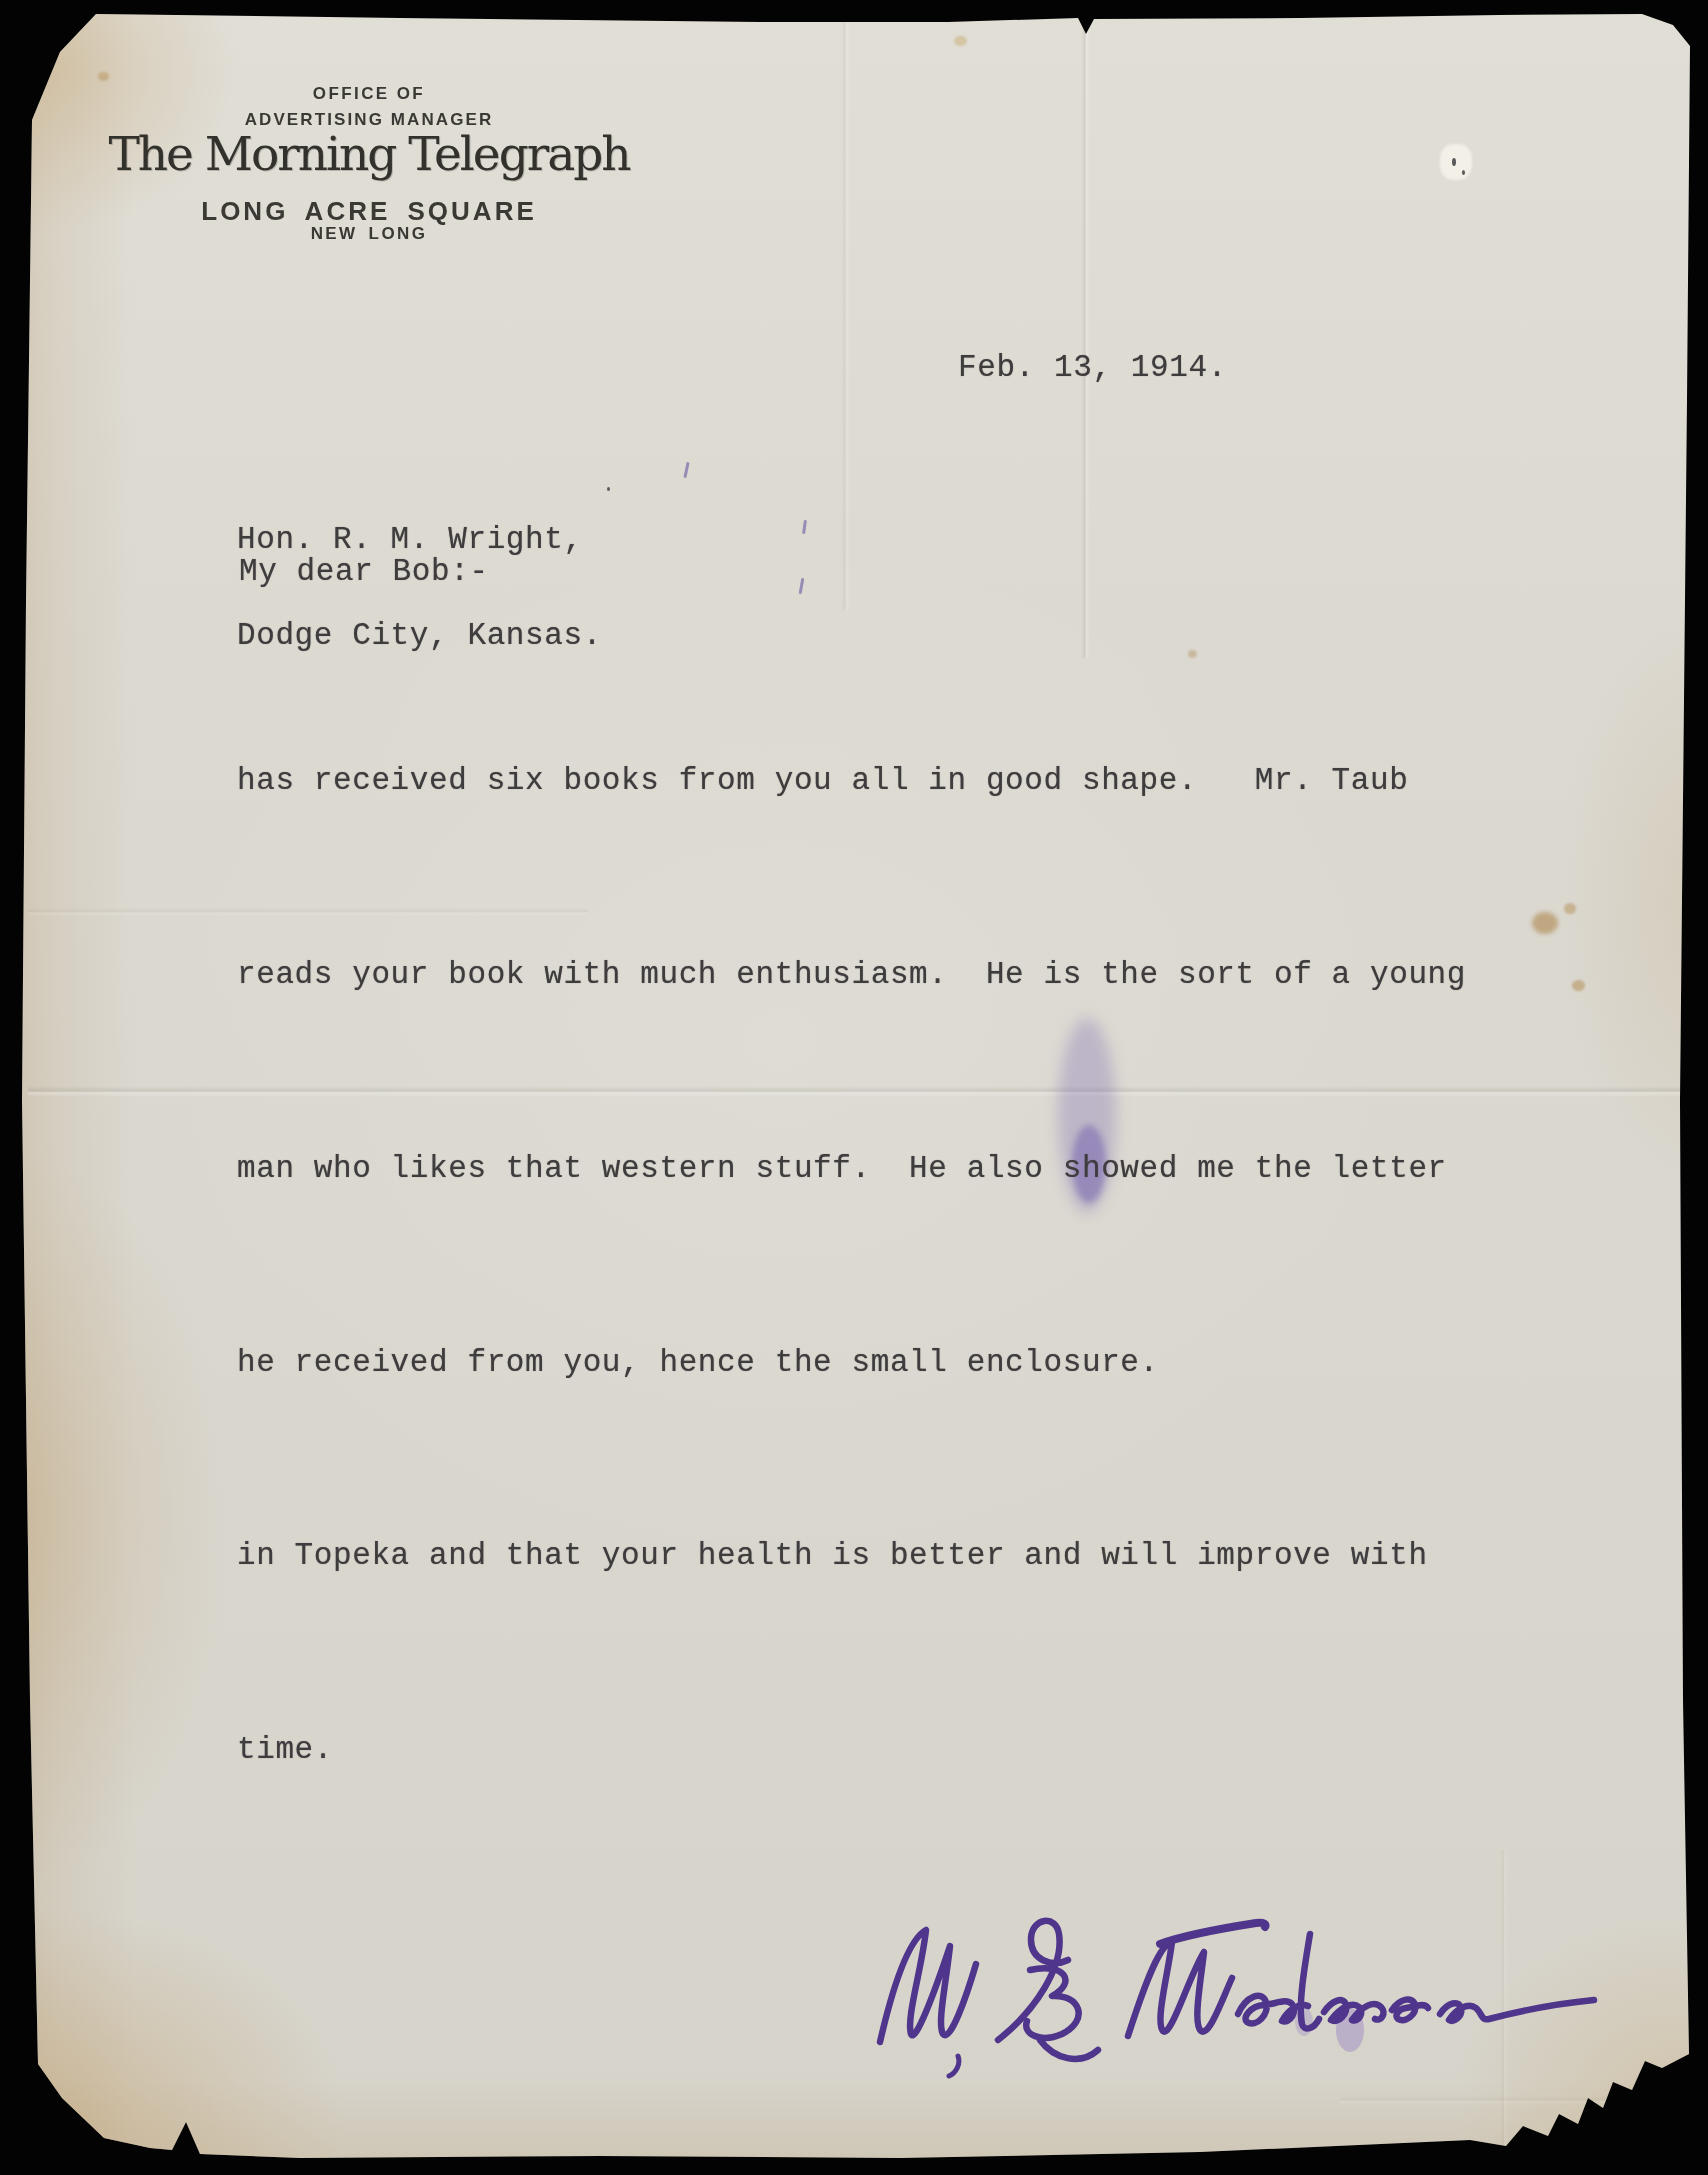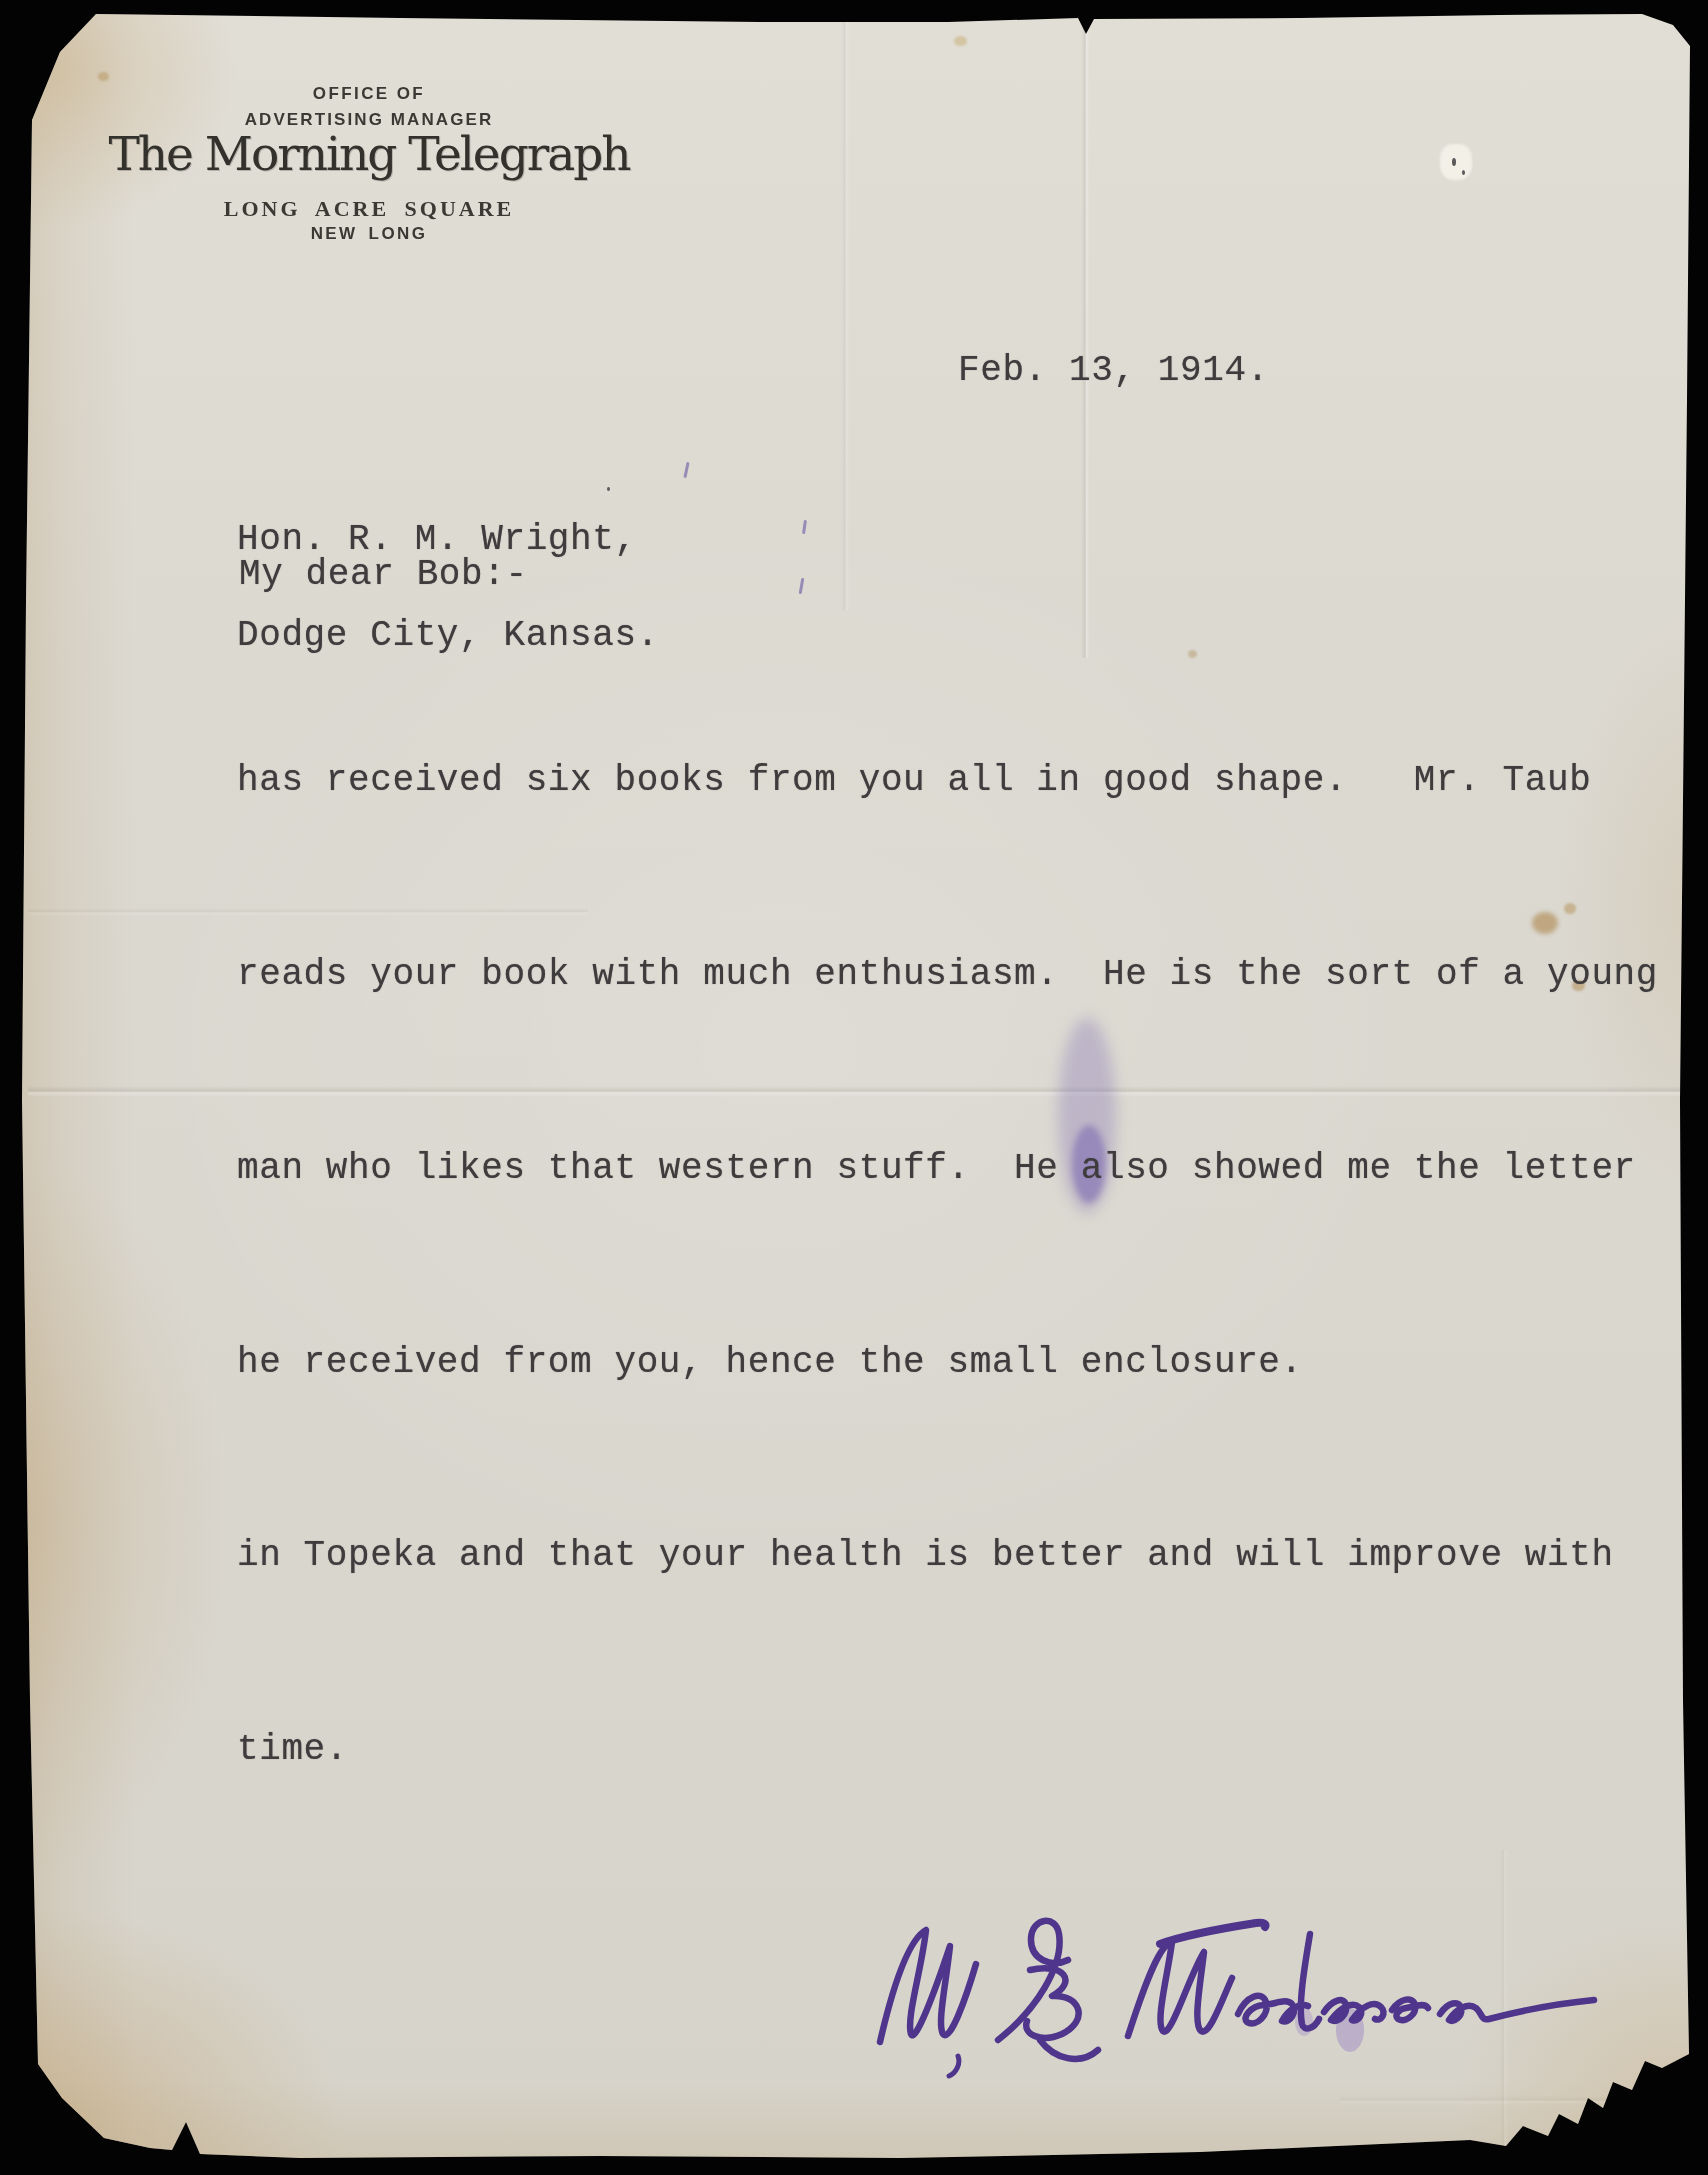--- a/index.html
+++ b/index.html
@@ -41,24 +41,24 @@
   .scuff{left:1440px;top:144px;width:32px;height:36px;background:rgba(242,240,232,.95);filter:blur(1px);border-radius:40%;}
   .speck{position:absolute;background:#5a5a5c;border-radius:50%;}
   .tick{position:absolute;width:3px;border-radius:2px;background:#5b4d9e;opacity:.55;}
   
   .letterhead{position:absolute;left:64px;top:0;width:610px;text-align:center;color:#3a3934;}
   .lh-row{position:absolute;left:0;width:610px;}
   .lh-office{top:84px;font-size:17px;font-weight:bold;letter-spacing:2.4px;}
   .lh-manager{top:110px;font-size:17px;font-weight:bold;letter-spacing:2.1px;}
   .lh-masthead{top:126px;font-family:"DejaVu Serif",serif;font-weight:normal;font-size:47px;
                letter-spacing:-2px;color:#32312c;text-shadow:1px 1px 0 rgba(50,49,44,.25);}
-  .lh-square{top:196px;font-size:22px;font-weight:bold;letter-spacing:3px;word-spacing:7px;font-family:Liberation Serif, serif;}
+  .lh-square{top:196px;font-size:26px;font-weight:bold;letter-spacing:3px;word-spacing:7px;}
   .lh-city{top:224px;font-size:17px;font-weight:bold;letter-spacing:2.4px;word-spacing:4px;}
   
-  .typed{font-family:"Liberation Mono","DejaVu Sans Mono",monospace;font-size:36px;
+  .typed{font-family:"Liberation Mono","DejaVu Sans Mono",monospace;font-size:31px;
          color:#3f3c3e;white-space:pre;text-shadow:0 0 1px rgba(55,50,55,.55);letter-spacing:.6px;}
   .date{position:absolute;left:958px;top:350px;}
   .recipient{position:absolute;left:237px;top:460px;line-height:32px;}
   .salutation{position:absolute;left:221px;top:554px;margin-left:18px;}
   .body-block{position:absolute;left:237px;top:620px;line-height:64.6px;}
   .line{height:64.6px;}
   .line.indent{padding-left:172px;}
   
   .signature{position:absolute;left:852px;top:1872px;width:780px;height:210px;}
 </style>

